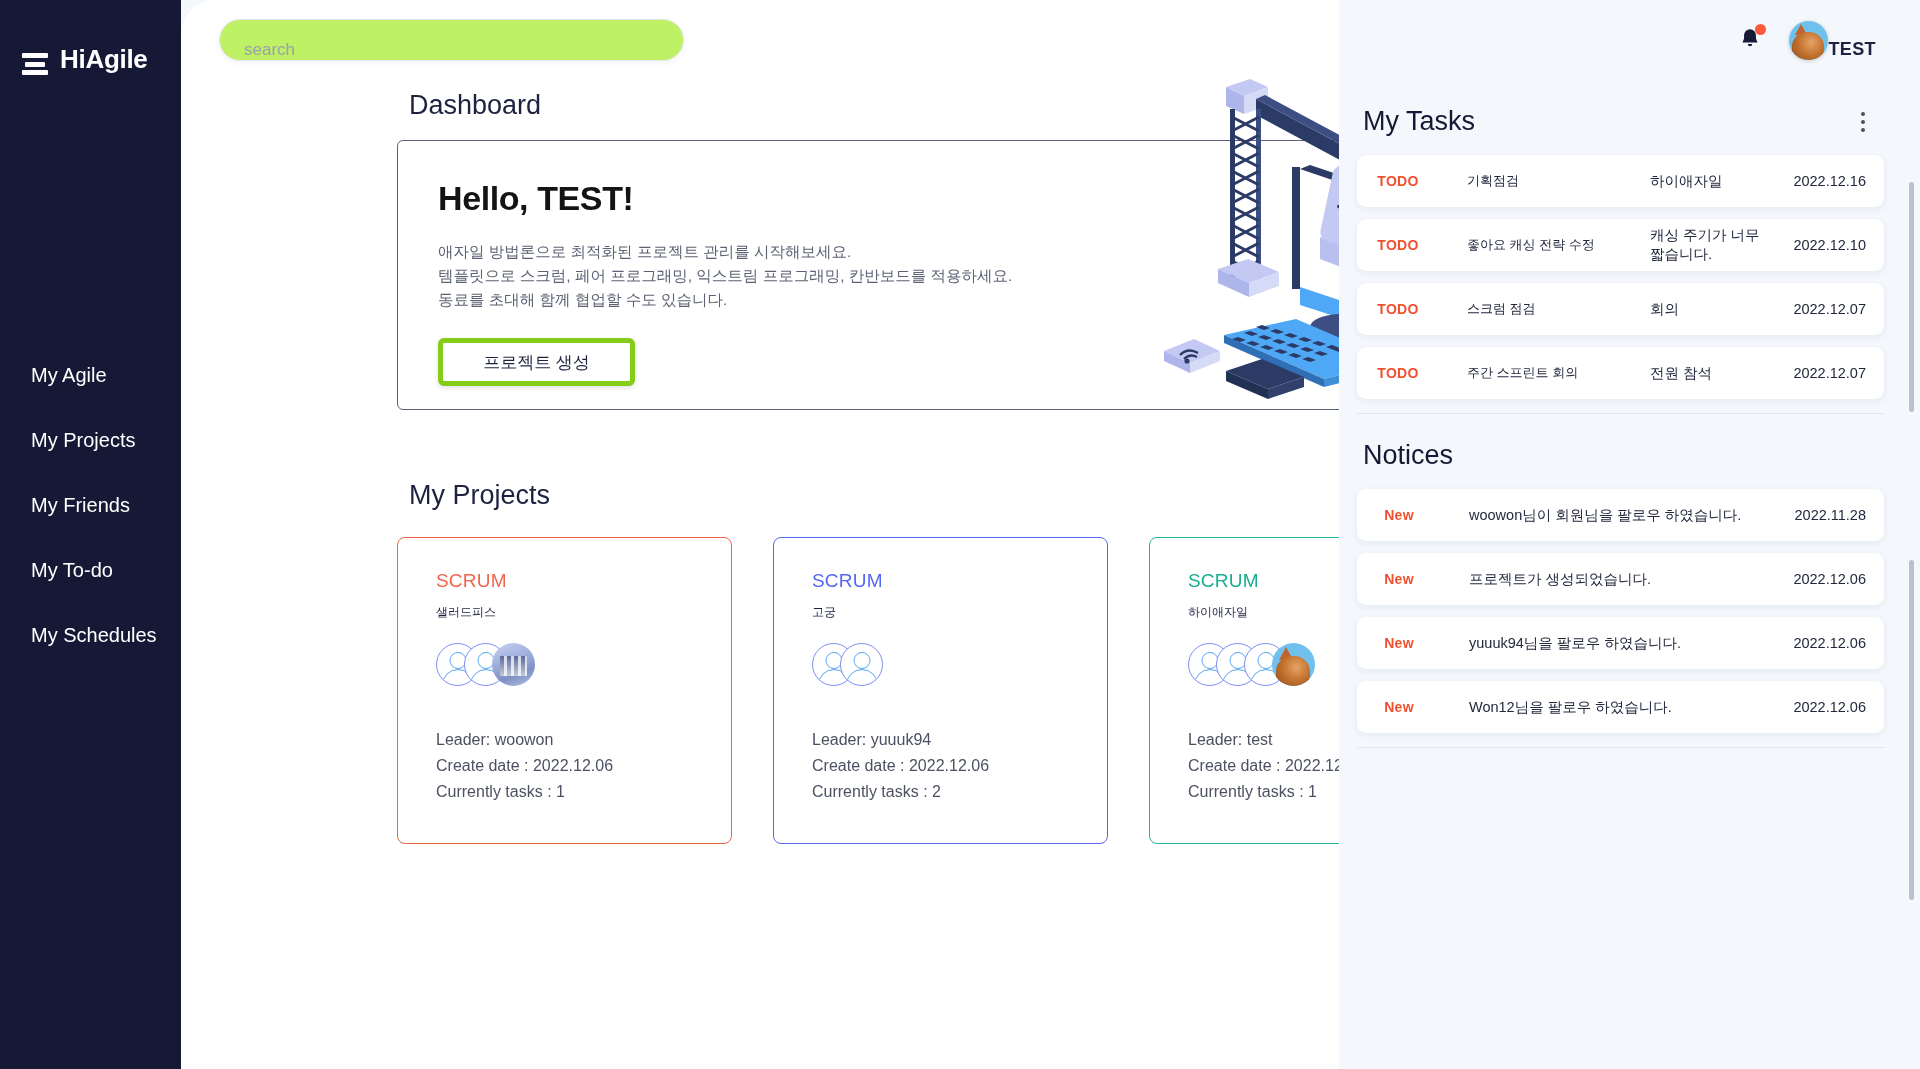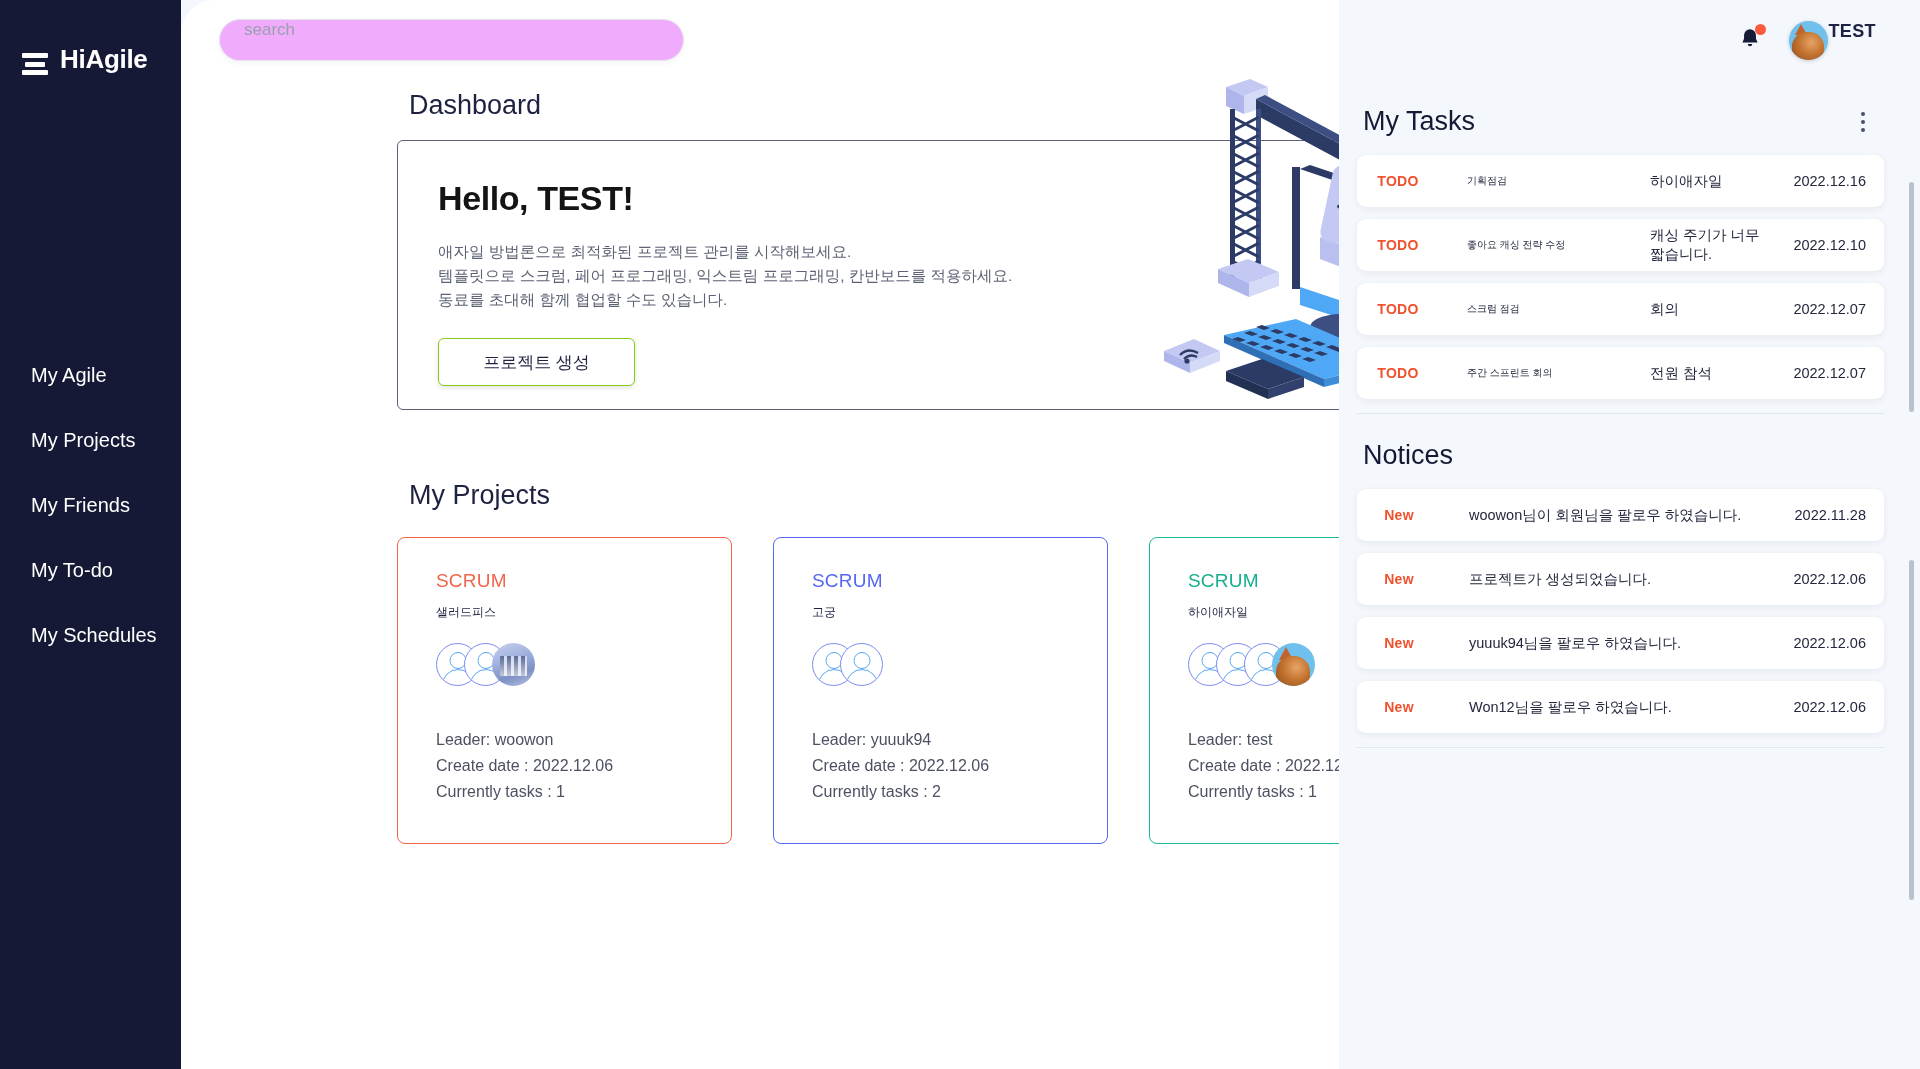--- a/index.html
+++ b/index.html
@@ -32,22 +32,22 @@
 
   
   .center {
     flex: 1 1 auto; position: relative; height:1069px;
     background:#ffffff; border-top-left-radius: 34px;
     margin-left:0; overflow:hidden;
   }
   .topbar { height: 80px; display:flex; align-items:center; padding: 0 0 0 38px; }
   .search-box {
     width: 465px; height: 42px; border:1px solid #e3e6ec; border-radius:21px;
-    background:#f0abfc; box-shadow: 0 2px 6px rgba(30,40,80,0.05);
-    display:flex; align-items:flex-start; padding: 0 24px;
+    background:#bef264; box-shadow: 0 2px 6px rgba(30,40,80,0.05);
+    display:flex; align-items:flex-end; padding: 0 24px;
   }
   .search-box input {
     border:none; outline:none; font-size:17px; color:#303murk; width:100%;
     font-family:"Liberation Sans", sans-serif; color:#4a4f5e; background:transparent;
   }
   .search-box input::placeholder { color:#9aa0ad; }
 
   .content { padding: 10px 0 0 0; }
   .section-title {
     font-size: 27px; color:#1d2240; font-weight:400; padding-left: 228px;
@@ -56,21 +56,21 @@
 
   .hero {
     margin: 19px 0 0 216px; width: 1088px; height: 270px;
     border: 1px solid #5b6179; border-radius: 6px;
     position: relative; background:#fff; overflow: visible;
   }
   .hero-inner { padding: 38px 0 0 40px; position:relative; z-index:2; }
   .hero h1 { font-size: 34px; color:#141414; font-weight:700; letter-spacing:-0.4px;}
   .hero p { margin-top: 22px; font-size:15.5px; line-height: 1.55; color:#5d6374; }
   .hero-btn {
-    margin-top: 26px; width: 197px; height: 48px; border:1px solid #84cc16;
+    margin-top: 26px; width: 197px; height: 48px; border:5px solid #84cc16;
     border-radius:6px; background:#fff; font-size:17px; color:#1d2240;
     font-family:"Liberation Sans", sans-serif; cursor:pointer;
     box-shadow: 0 2px 5px rgba(20,25,60,0.12);
   }
   .hero-illo { position:absolute; right:20px; top:-72px; width:300px; height:340px; z-index:1; pointer-events:none;}
 
   .projects-head {
     margin: 70px 0 0 216px; width:1088px; display:flex; align-items:center; justify-content:space-between;
   }
   .projects-head .section-title { padding-left:12px; }
@@ -109,41 +109,41 @@
   .pcard .pmeta { position:absolute; left:38px; bottom:38px; font-size:16px; color:#4c5162; line-height:1.62; }
 
   
   .rightpanel {
     width: 581px; flex:0 0 581px; height:1069px; background:#f4f7fb;
     position:relative; padding: 0 0 0 0;
   }
   .rp-top { height: 80px; display:flex; align-items:center; justify-content:flex-end; padding-right: 44px; gap:26px; }
   .bell { position:relative; width:26px; height:28px; cursor:pointer; }
   .bell .dot { position:absolute; right:-3px; top:-2px; width:11px; height:11px; border-radius:50%; background:#fd5a3c; }
-  .user { display:flex; align-items:flex-start; cursor:pointer; }
+  .user { display:flex; align-items:flex-end; cursor:pointer; }
   .user-avatar { width:39px; height:39px; border-radius:50%; background:#6fc0ec; position:relative; overflow:hidden; box-shadow:0 1px 4px rgba(0,0,0,.18); }
   .user-avatar::before { content:""; position:absolute; left:6px; top:3px; width:0; height:0;
      border-left:6px solid transparent; border-right:6px solid transparent; border-bottom:11px solid #c2622c;}
   .user-avatar::after { content:""; position:absolute; left:3px; top:11px; width:32px; height:30px; border-radius:48% 48% 40% 40%;
      background: radial-gradient(circle at 60% 35%, #e5a467 0%, #c4732f 45%, #8a4a1d 100%); }
   .user-name { font-size:18px; color:#1d2240; font-weight:700; letter-spacing:0.4px;}
 
   .rp-section { padding: 0 0 0 0; }
   .rp-head { display:flex; align-items:center; justify-content:space-between; padding: 26px 44px 0 24px; }
   .rp-title { font-size:27px; color:#151935; }
   .rp-list { margin-top: 18px; padding: 0 36px 0 18px; }
   .rp-row {
     background:#fff; border-radius:9px; height:52px; margin-bottom: 12px;
     display:flex; align-items:center; box-shadow: 0 2px 7px rgba(40,60,110,0.07);
     cursor:pointer;
     gap:28px;
   }
   .tag { color:#f0512f; font-size:14px; font-weight:700; width:82px; text-align:center; flex:0 0 82px; letter-spacing:0.3px;}
   .tag.new { font-weight:700; width:84px; flex:0 0 84px; }
-  .t-name { font-size:10px; color:#23283d; width:155px; flex:0 0 155px; }
+  .t-name { font-size:13px; color:#23283d; width:155px; flex:0 0 155px; }
   .t-desc { font-size:14.5px; color:#23283d; flex:1 1 auto; }
   .t-date { font-size:14.5px; color:#23283d; padding-right:18px; flex:0 0 auto; }
   .n-text { font-size:14.5px; color:#23283d; flex:1 1 auto; font-weight:400;}
   .rp-divider { height:1px; background:#e2e7ef; margin: 14px 36px 0 18px; }
 
   .scrollbar {
     position:absolute; right:6px; width:5px; border-radius:3px; background:#b9c0ce;
   }
   .sb-tasks { top: 182px; height: 230px; }
   .sb-notices { top: 560px; height: 340px; }

